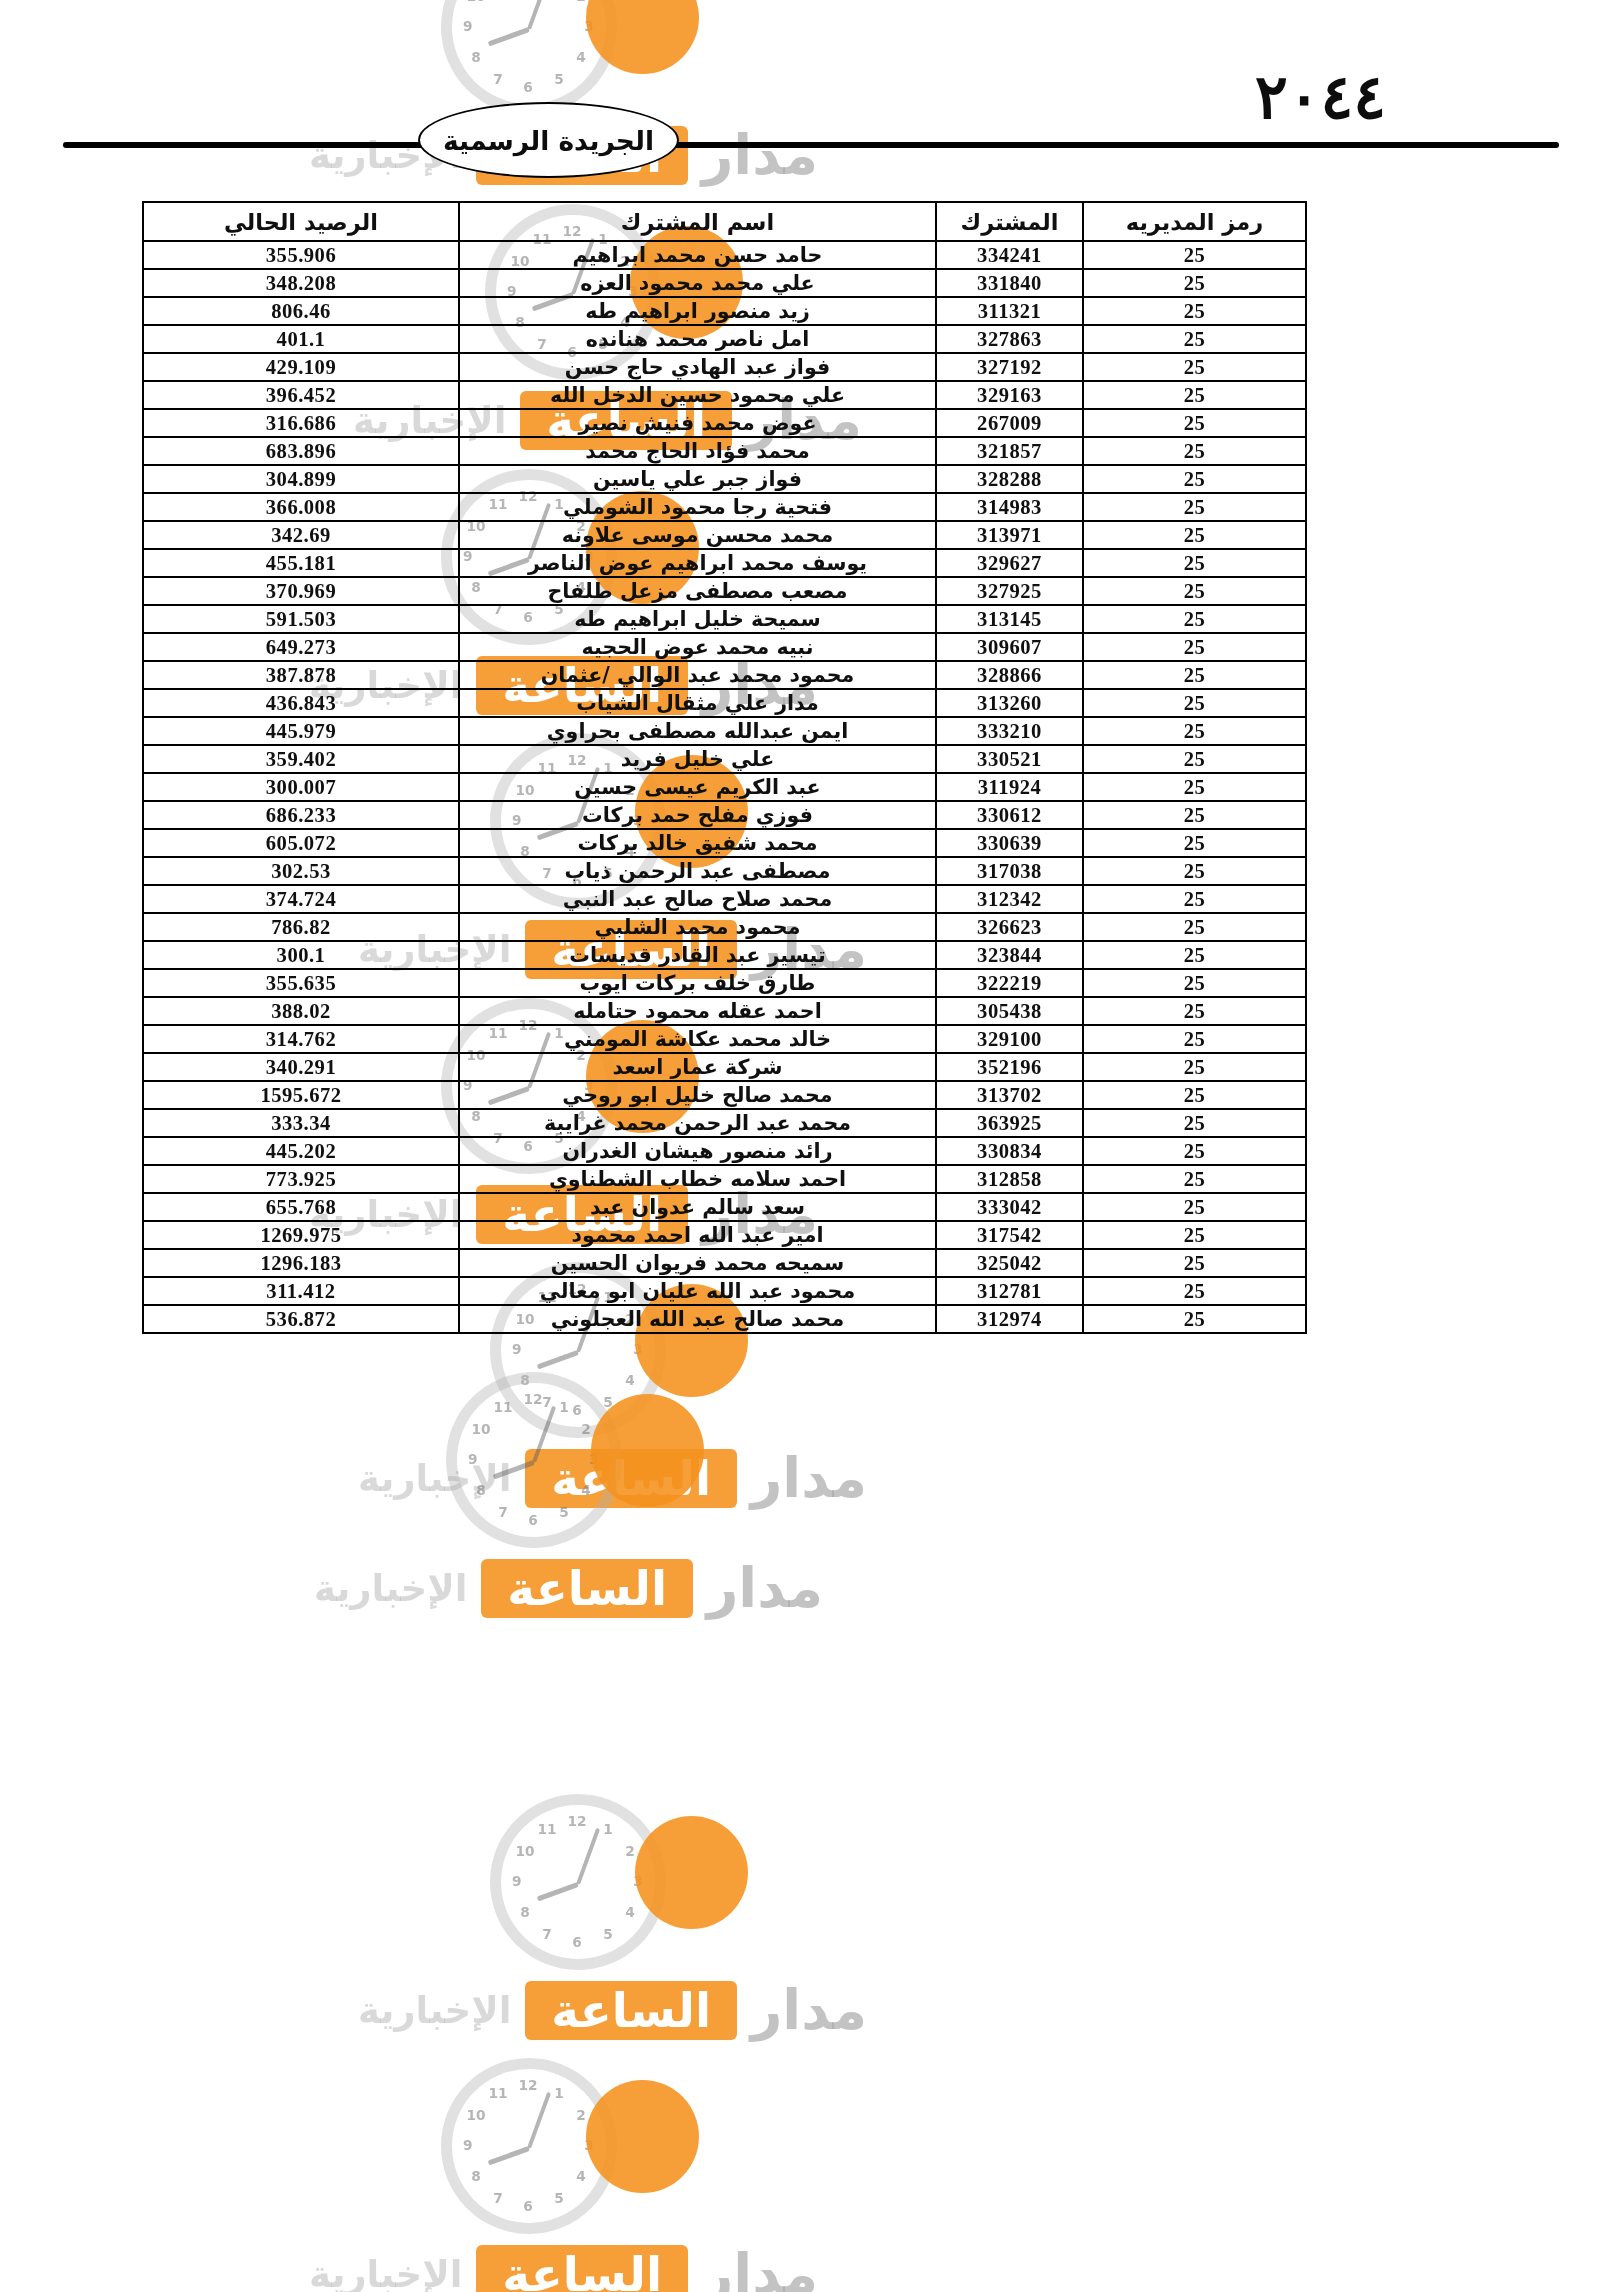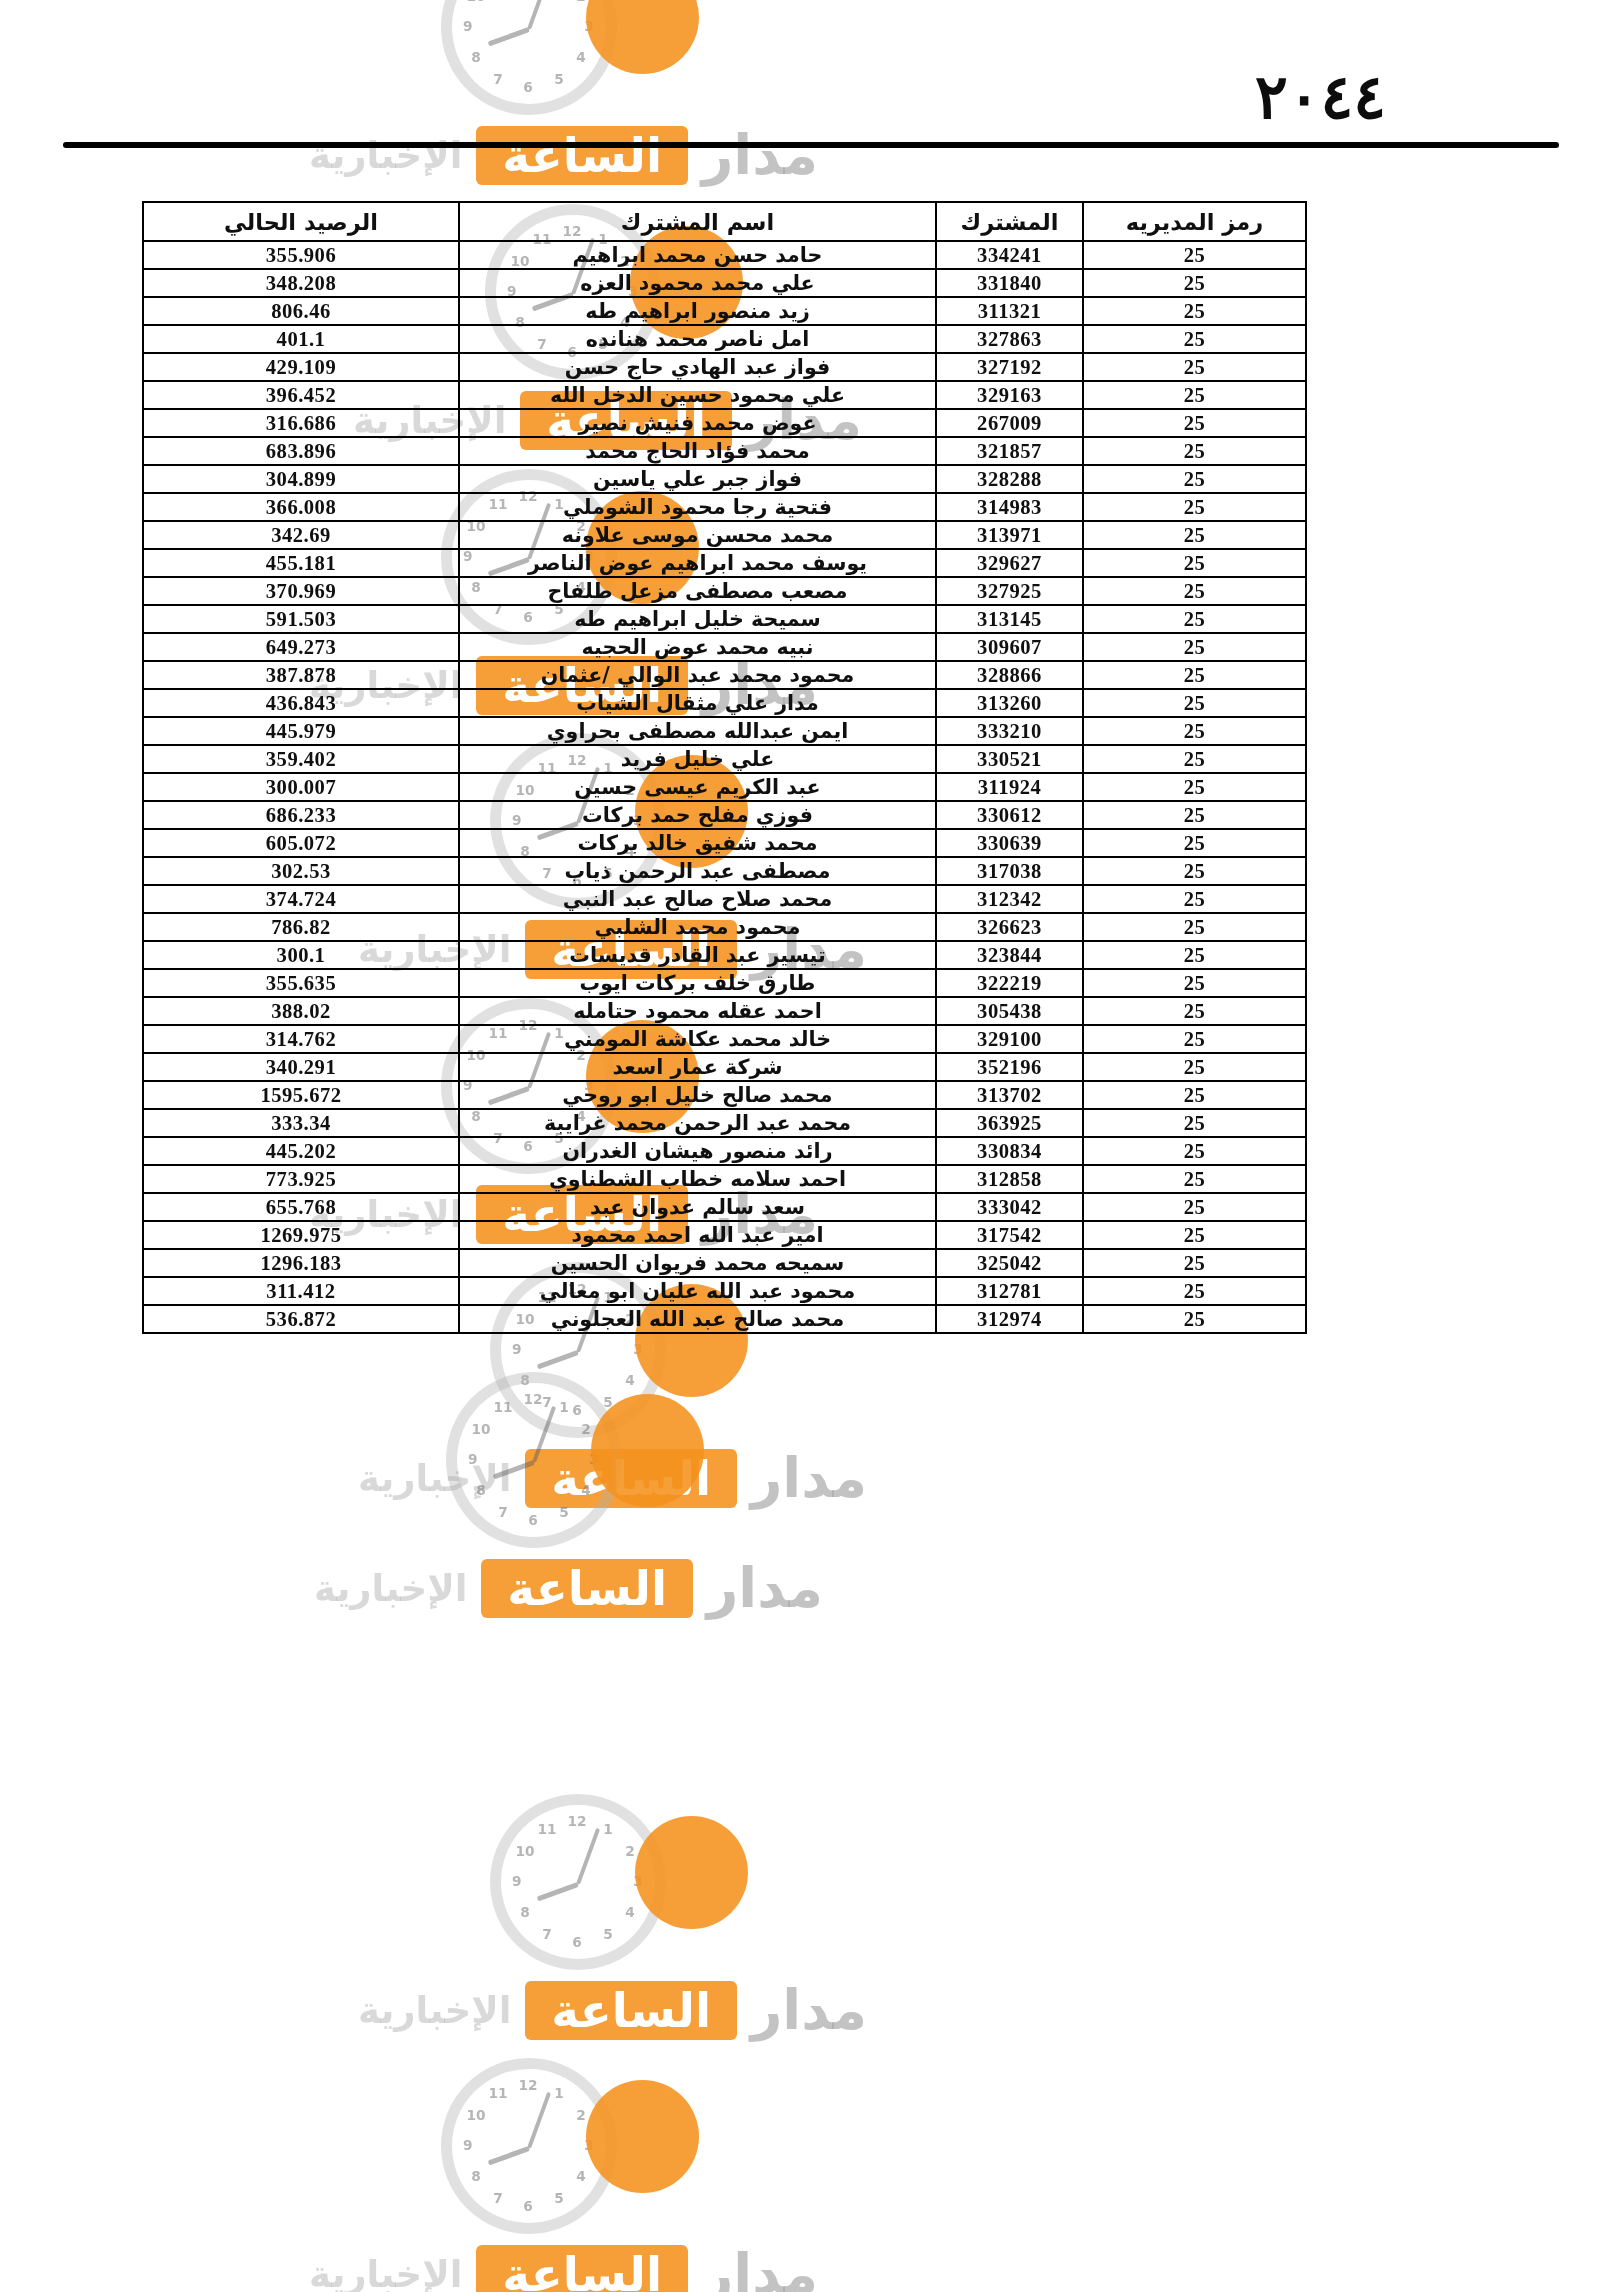--- a/index.html
+++ b/index.html
@@ -292,20 +292,23 @@
         <span class="wm-madar">مدار</span>
         <span class="wm-saa">الساعة</span>
         <span class="wm-ikh">الإخبارية</span>
       </div>
     </div>
     </div>
 
   <div id="content">
     <div id="page-number">٢٠٤٤</div>
     <div id="header-rule"></div>
+    <div id="header-oval">
+      <span>الجريدة الرسمية</span>
+    </div>
 
     <table id="gazette-table">
       <colgroup>
         <col class="c-code">
           <col class="c-sub">
           <col class="c-name">
           <col class="c-bal">
       </colgroup>
       <thead>
         <tr>

